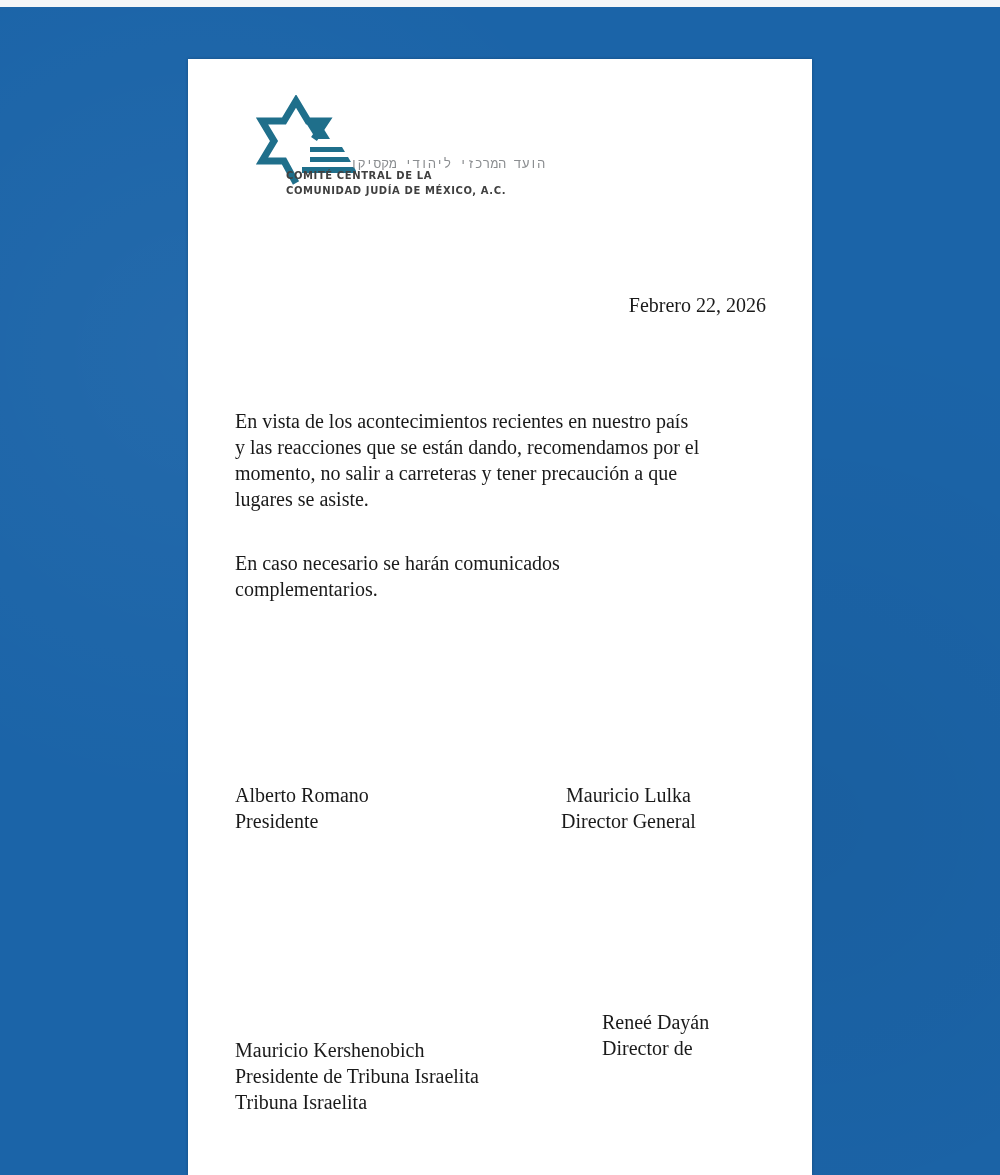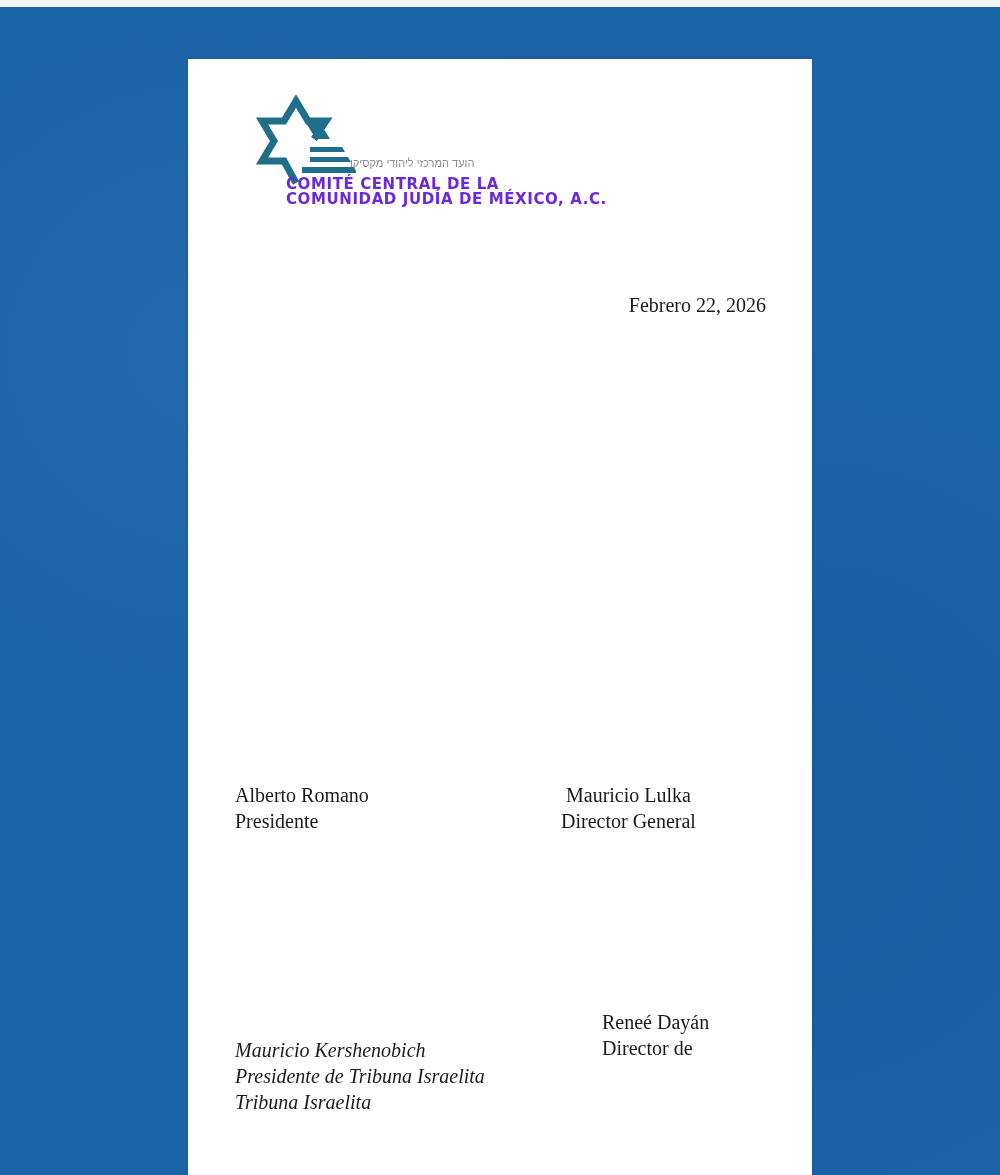--- a/index.html
+++ b/index.html
@@ -42,35 +42,35 @@
       position: absolute;
       left: 0;
       top: 0;
       width: 100px;
       height: 92px;
     }
     .hebrew-name {
       position: absolute;
       left: 94px;
       top: 62px;
-      font-family: Liberation Sans, sans-serif;
-      font-size: 11px;
+      font-family: Liberation Mono, monospace;
+      font-size: 13px;
       color: #8a8d90;
       direction: rtl;
       white-space: nowrap;
     }
     .org-name {
       position: absolute;
       left: 30px;
-      top: 82px;
+      top: 73px;
       font-family: "DejaVu Sans", sans-serif;
       font-weight: bold;
-      font-size: 15px;
+      font-size: 10px;
       line-height: 15px;
-      color: #6d28d9;
+      color: #404040;
       letter-spacing: 0.6px;
       white-space: nowrap;
     }
     .doc-text {
       font-family: "Liberation Serif", serif;
       color: #1a1a1a;
       font-size: 20px;
       line-height: 26px;
       margin-top: 11px;
     }
@@ -94,21 +94,21 @@
       top: 480px;
       width: 560px;
     }
     .sig {
       position: absolute;
       white-space: nowrap;
     }
     .sig span { display: block; }
     .sig-1 { left: 47px; top: 712px; }
     .sig-2 { left: 373px; top: 712px; text-align: center; }
-    .sig-3 { left: 47px; top: 967px; font-style: italic; }
+    .sig-3 { left: 47px; top: 967px; }
     .sig-4 { left: 414px; top: 939px; }
   </style>
 </head>
 <body>
 
 <div class="top-strip"></div>
 
 <div class="paper">
 
   <div class="letterhead">
@@ -128,21 +128,31 @@
     </svg>
     <div class="hebrew-name">הועד המרכזי ליהודי מקסיקו</div>
     <div class="org-name">
       <div>COMITÉ CENTRAL DE LA</div>
       <div>COMUNIDAD JUDÍA DE MÉXICO, A.C.</div>
     </div>
   </div>
 
   <div class="doc-text date">Febrero 22, 2026</div>
 
+  <div class="doc-text para1">
+    <span>En vista de los acontecimientos recientes en nuestro país</span>
+    <span>y las reacciones que se están dando, recomendamos por el</span>
+    <span>momento, no salir a carreteras y tener precaución a que</span>
+    <span>lugares se asiste.</span>
+  </div>
 
+  <div class="doc-text para2">
+    <span>En caso necesario se harán comunicados</span>
+    <span>complementarios.</span>
+  </div>
 
   <div class="doc-text sig sig-1">
     <span>Alberto Romano</span>
     <span>Presidente</span>
   </div>
 
   <div class="doc-text sig sig-2">
     <span>Mauricio Lulka</span>
     <span>Director General</span>
   </div>

